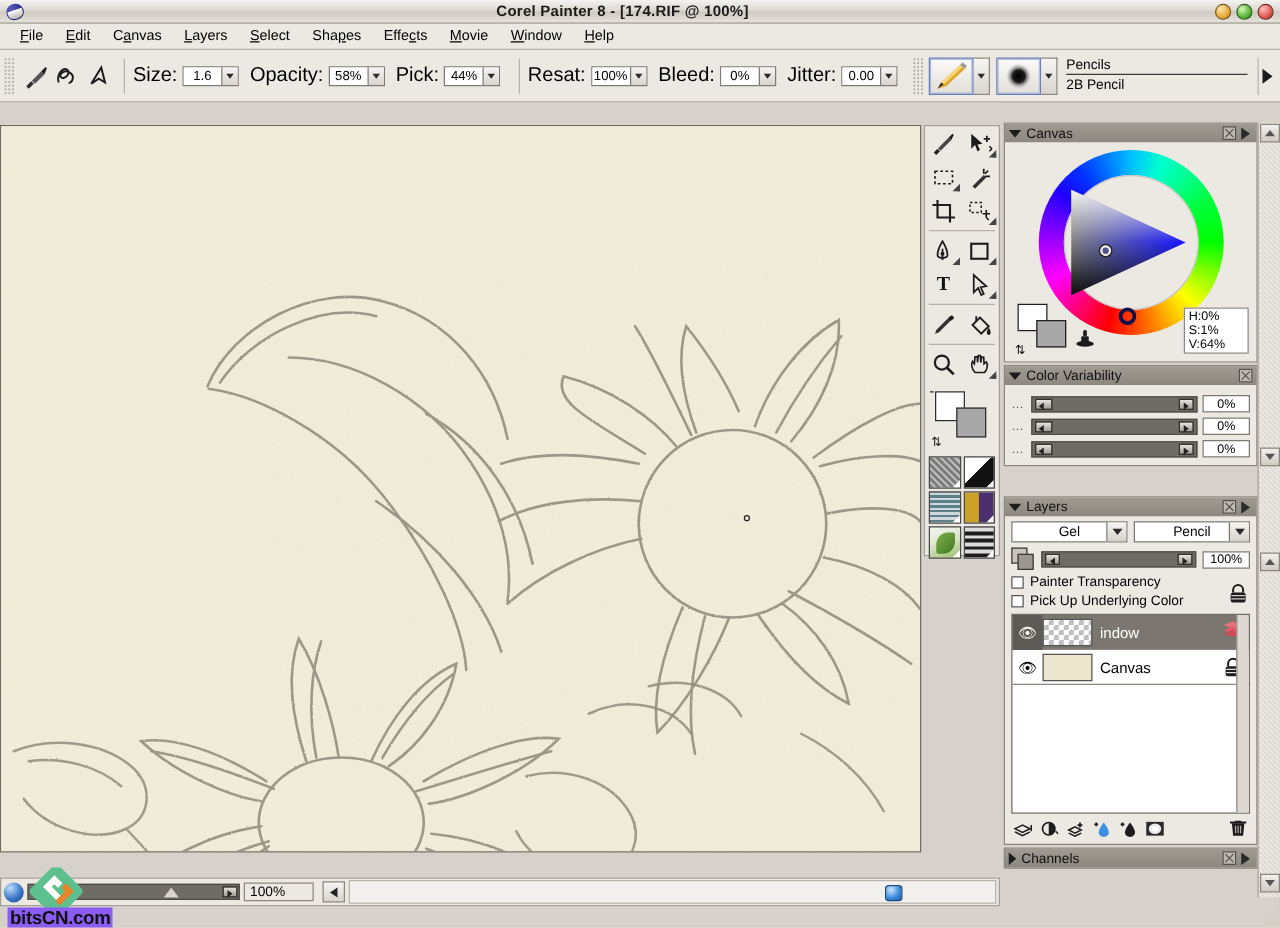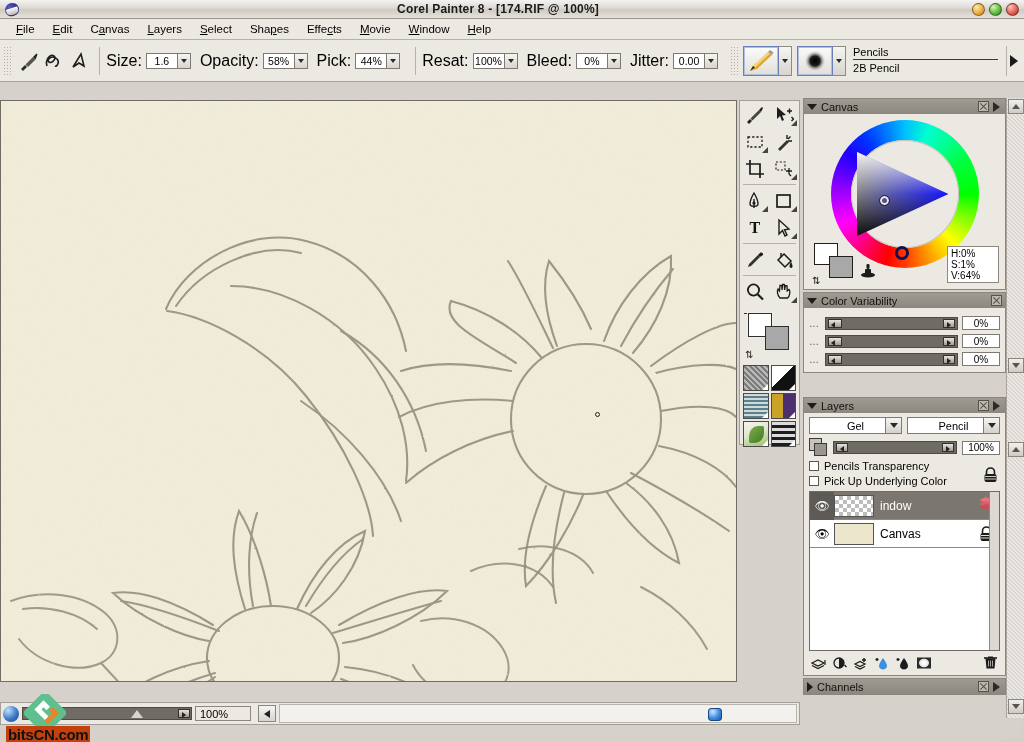--- a/index.html
+++ b/index.html
@@ -344,21 +344,21 @@
   .sb-mid { flex:1; height:19px; background:#f3f1ed; border:1px solid #b9b4ac; position:relative; }
   .sb-blob { position:absolute; left:428px; top:3px; width:14px;height:13px; border-radius:3px;
     background: radial-gradient(circle at 32% 25%, #cfe8ff, #3f8de0 55%, #1c5ba8); border:1px solid #16497f;}
 
   .bitscn {
     position:absolute; left:6px; top:694px; width:120px; height:48px; z-index:40;
   }
   .bits-logo { position:absolute; left:18px; top:0px; width:42px; height:38px; }
   .bits-text {
     position:absolute; left:0; top:32px; font-size:15px; font-weight:bold; color:#111;
-    background:#c2410c; padding:0 2px; letter-spacing:-.3px;
+    background:#8b5cf6; padding:0 2px; letter-spacing:-.3px;
   }
 </style>
 </head>
 <body>
 
 <div id="app">
 
   <div class="titlebar">
     <div class="title-logo">
         <div class="bowl"></div>
@@ -793,21 +793,21 @@
               <div class="b"></div>
             </div>
           <div class="opslider">
               <div class="k1"></div>
               <div class="k2"></div>
             </div>
           <div class="opval">100%</div>
         </div>
         <div class="chk-row">
           <div class="chk"></div>
-          <span>Pencils Transparency</span>
+          <span>Painter Transparency</span>
         </div>
         <div class="chk-row">
           <div class="chk"></div>
           <span>Pick Up Underlying Color</span>
           <div class="lock-ic">
             <svg width="15" height="17" viewBox="0 0 15 17">
                 <path d="M3.5 7 V5 A4 4 0 0 1 11.5 5 V7" fill="none" stroke="#1c1c1c" stroke-width="1.6"></path>
                 <rect x="1.5" y="7" width="12" height="8" rx="2" fill="#1c1c1c"></rect>
                 <path d="M2 9.5 h11 M2 12 h11" stroke="#cfcbc4" stroke-width="1"></path>
               </svg>

